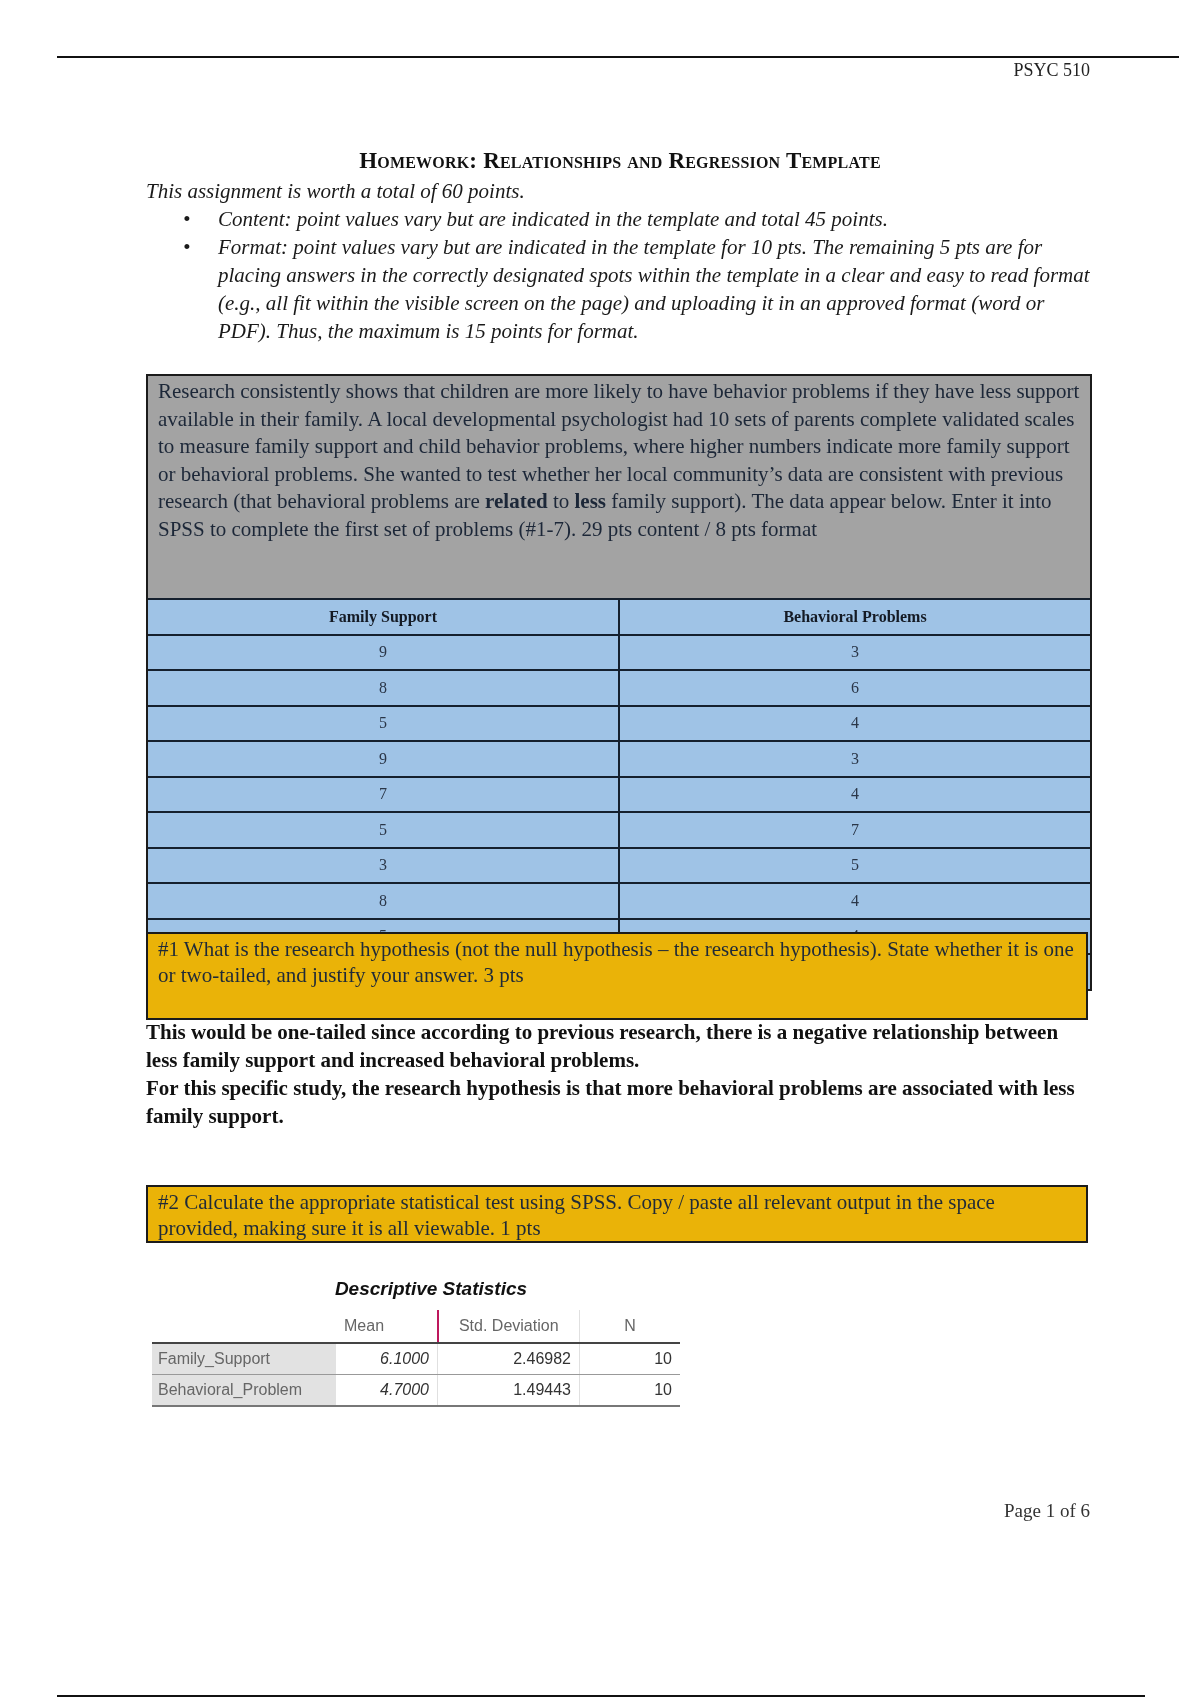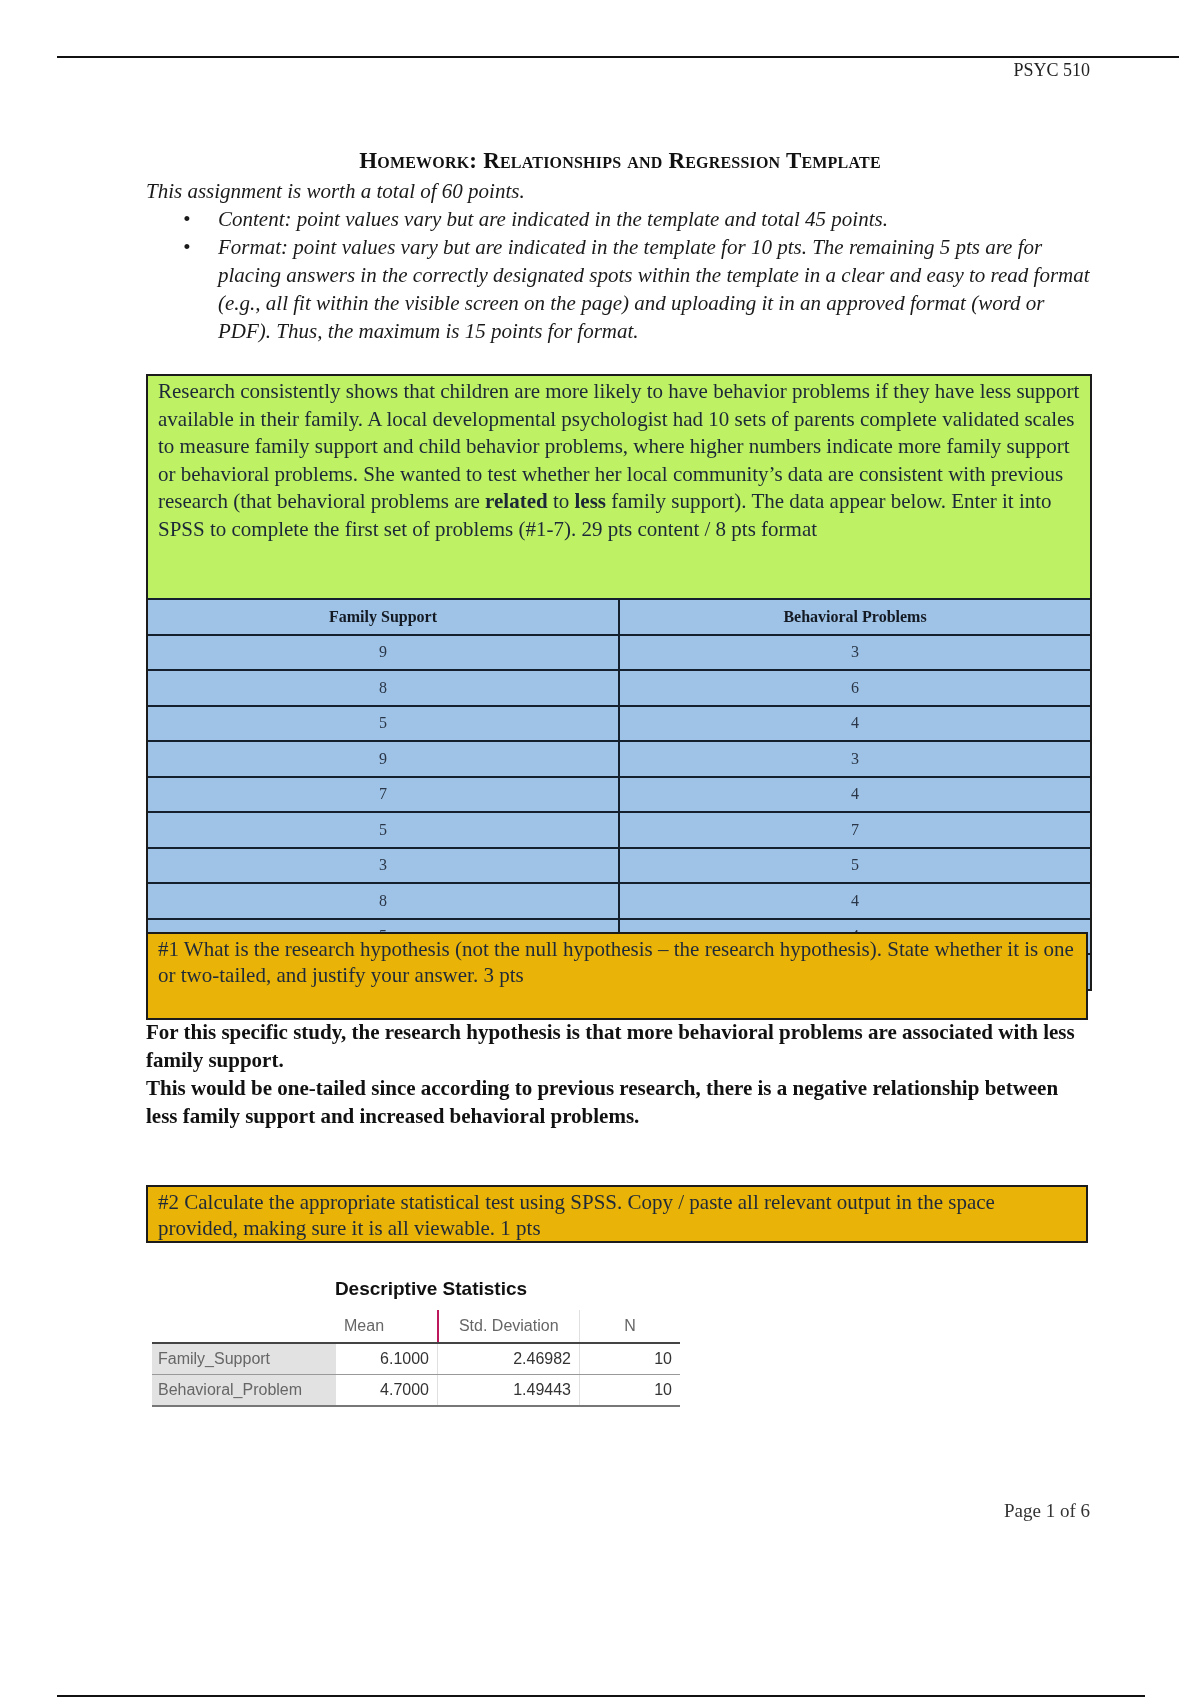--- a/index.html
+++ b/index.html
@@ -10,43 +10,43 @@
   .rule-bottom { left: 57px; top: 1695px; width: 1088px; }
   .header-course { position: absolute; right: 110px; top: 60px; font-size: 18px; color: #222; }
   .title { position: absolute; left: 0; width: 1240px; top: 148px; text-align: center;
            font-size: 23px; font-weight: bold; font-variant: small-caps; letter-spacing: 0.2px; color: #111; }
   .content { position: absolute; left: 146px; width: 944px; }
   .intro { top: 177px; font-size: 21px; line-height: 28px; font-style: italic; }
   .intro ul { margin: 0; padding-left: 72px; }
   .intro li { list-style: none; position: relative; }
   .intro li .bullet { position: absolute; left: -35px; top: 0; }
   .scenario { position: absolute; left: 146px; top: 374px; width: 942px; border: 2px solid #1b1b1b;
-              background: #bef264; }
+              background: #a3a3a3; }
   .scenario-text { padding: 2px 10px 0 10px; height: 220px; font-size: 21px; line-height: 27.5px; color: #1c2738; }
   .data-table { width: 100%; border-collapse: collapse; }
   .data-table th, .data-table td { border-top: 2px solid #15202e; text-align: center; font-size: 16px; height: 25.5px; padding: 4px; line-height: 24px; color: #2a3648; background: #9fc3e6; }
   .data-table th { font-weight: bold; color: #141a24; }
   .data-table .c1 { border-right: 2px solid #15202e; width: 50%; }
   .qbox { position: absolute; left: 146px; width: 942px; border: 2px solid #1b1b1b; background: #eab308;
           font-size: 21px; line-height: 26px; padding: 2px 10px; box-sizing: border-box; color: #1f2a38; }
   .q1 { top: 932px; height: 88px; }
   .q2 { top: 1185px; height: 58px; }
   .answer { position: absolute; left: 146px; top: 1018px; width: 944px; font-size: 21px; line-height: 28px; font-weight: bold; color: #111; }
   .spss { position: absolute; left: 152px; top: 1278px; width: 528px; font-family: "Liberation Sans", "DejaVu Sans", sans-serif; }
-  .spss-title { text-align: center; font-weight: bold; font-size: 19px; color: #111; margin-left: 30px; margin-bottom: 10px; }
+  .spss-title { text-align: center; font-weight: bold; font-size: 19px; color: #111; margin-left: 30px; margin-bottom: 10px; font-style: italic; }
   .spss table { border-collapse: collapse; width: 528px; }
   .spss th { font-weight: normal; font-size: 16px; color: #666; height: 32px; padding: 0 8px; }
   .spss th.h-mean { border-right: 2px solid #be185d; text-align: left; }
   .spss th.h-sd { border-right: 1px solid #e0e0e0; text-align: center; }
   .spss th.h-n { text-align: center; }
   .spss tr.head-row th { border-bottom: 2px solid #444; }
   .spss td { font-size: 16px; height: 30px; padding: 0 8px; color: #333; border-bottom: 1px solid #999; }
   .spss td.label { background: #e2e2e2; color: #666; text-align: left; width: 170px; padding-left: 6px; border-bottom: 1px solid #999; }
   .spss td.num { text-align: right; }
-  .spss td.mean { border-right: 1px solid #e0e0e0; width: 85px; }
+  .spss td.mean { border-right: 1px solid #e0e0e0; width: 85px; font-style: italic; }
   .spss td.sd { border-right: 1px solid #e0e0e0; width: 125px; }
   .spss tr.last td { border-bottom: 2px solid #777; }
   .footer { position: absolute; right: 110px; top: 1500px; font-size: 19px; color: #333; }
 </style>
 </head>
 <body>
 
 <div class="rule rule-top"></div>
 <div class="header-course">PSYC 510</div>
 
@@ -110,22 +110,22 @@
           <td class="c1">2</td>
           <td>7</td>
         </tr>
     </tbody>
   </table>
 </div>
 
 <div class="qbox q1">#1 What is the research hypothesis (not the null hypothesis – the research hypothesis). State whether it is one or two-tailed, and justify your answer. 3 pts</div>
 
 <div class="answer">
+  <div>This would be one-tailed since according to previous research, there is a negative relationship between less family support and increased behavioral problems.</div>
   <div>For this specific study, the research hypothesis is that more behavioral problems are associated with less family support.</div>
-  <div>This would be one-tailed since according to previous research, there is a negative relationship between less family support and increased behavioral problems.</div>
 </div>
 
 <div class="qbox q2">#2 Calculate the appropriate statistical test using SPSS. Copy / paste all relevant output in the space provided, making sure it is all viewable. 1 pts</div>
 
 <div class="spss">
   <div class="spss-title">Descriptive Statistics</div>
   <table>
     <thead>
       <tr class="head-row">
         <th></th>

